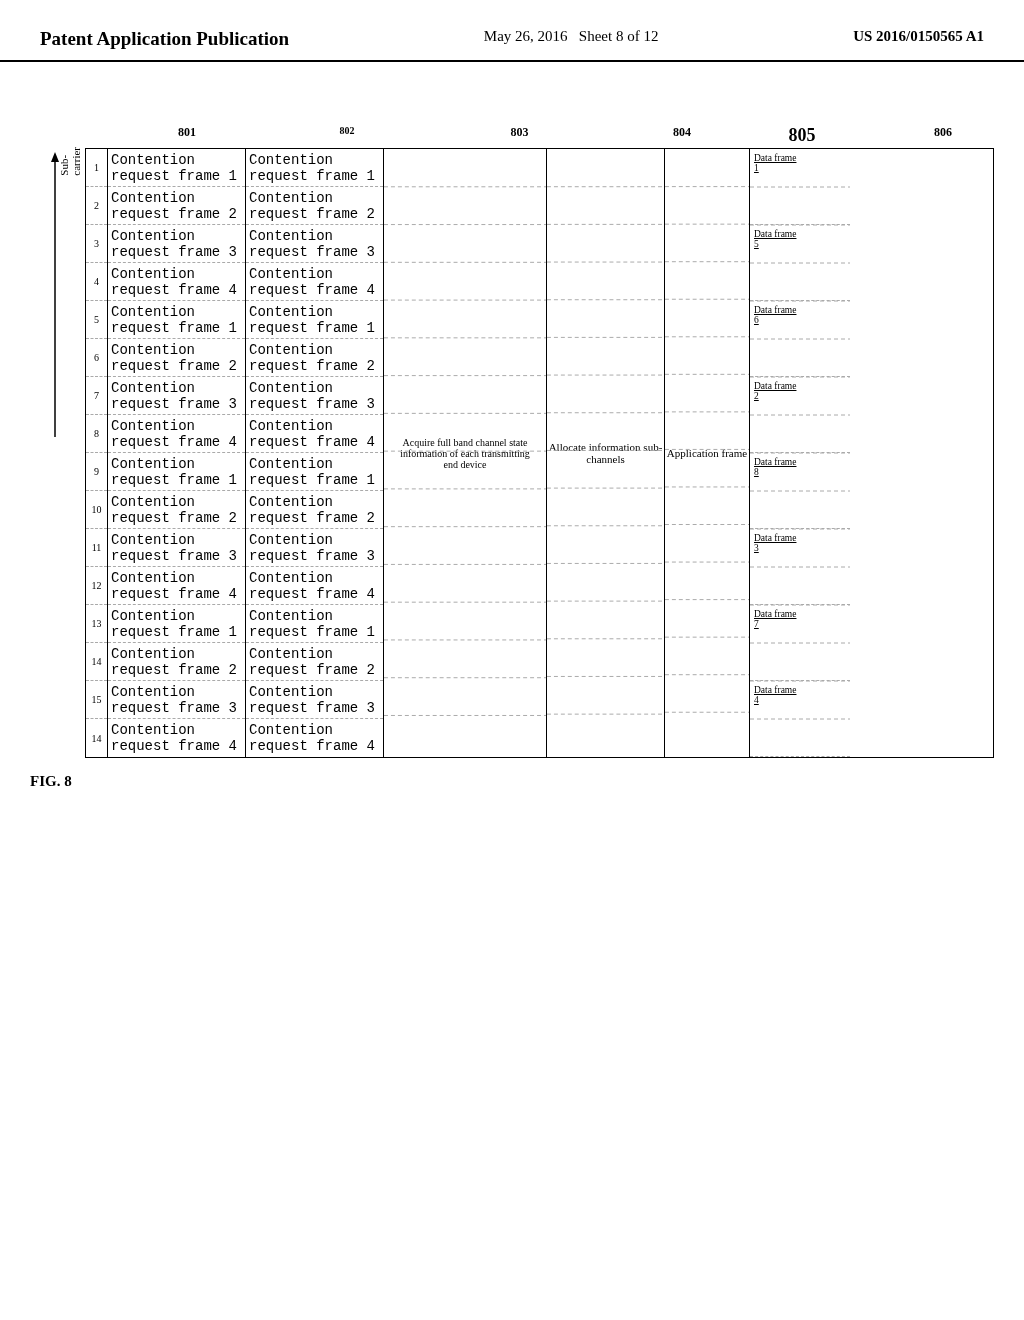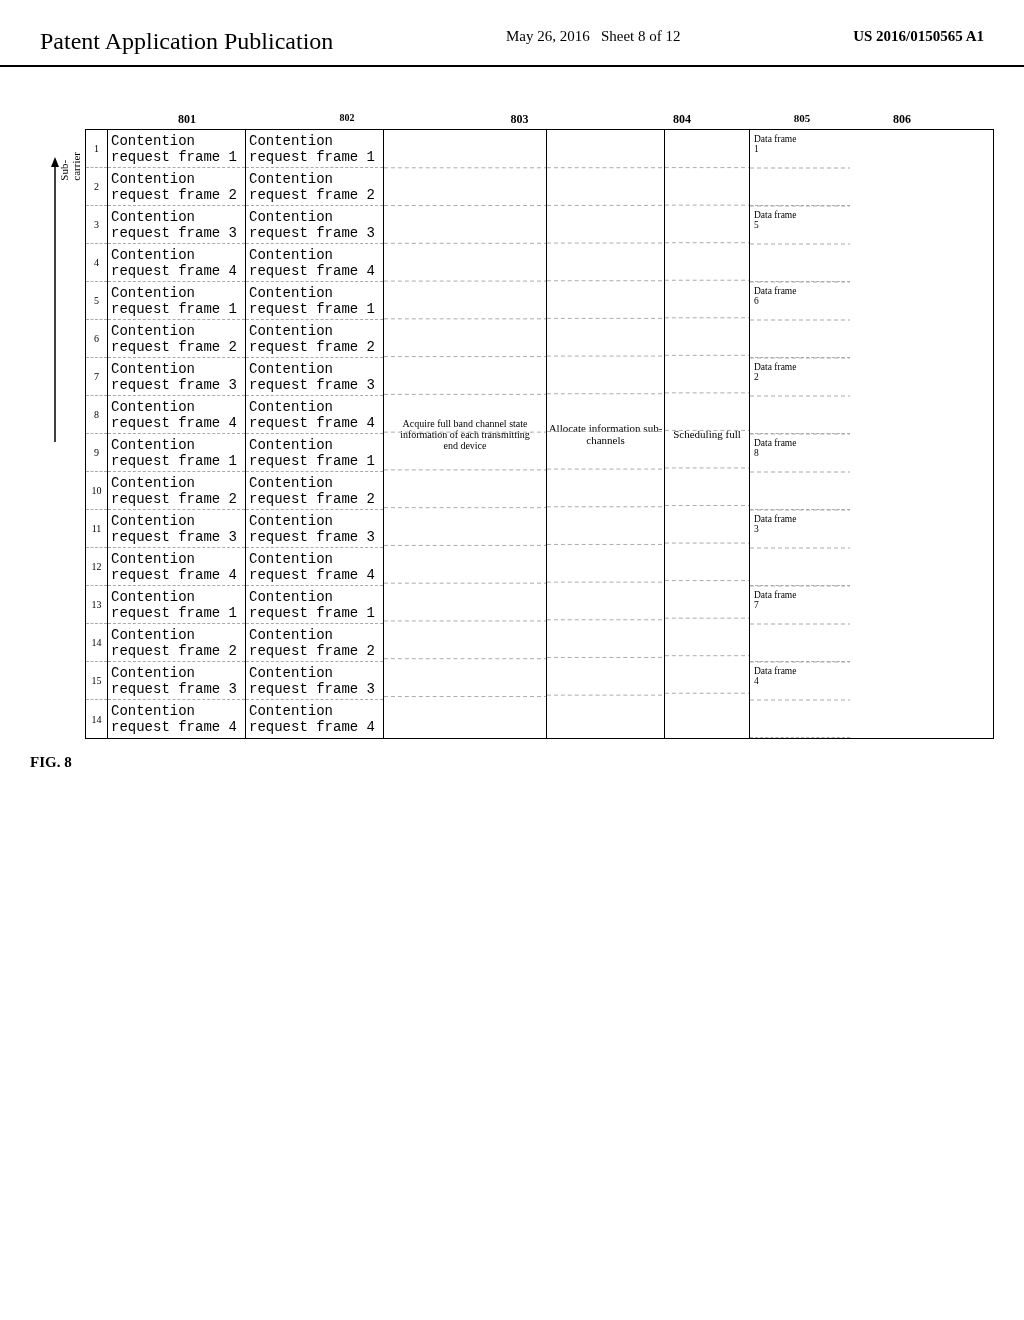--- a/index.html
+++ b/index.html
@@ -14,22 +14,22 @@
 
     
     .header {
       display: flex;
       justify-content: space-between;
       align-items: flex-start;
       padding: 28px 40px 10px 40px;
       border-bottom: 2px solid #000;
     }
     .header-left {
-      font-weight: normal;
-      font-size: 24px;
+      font-weight: bold;
+      font-size: 19px;
     }
     .header-center {
       font-size: 15px;
       text-align: center;
     }
     .header-right {
       font-size: 15px;
       font-weight: bold;
     }
 
@@ -43,39 +43,39 @@
     .diagram {
       position: relative;
       margin-top: 10px;
       display: flex;
       flex-direction: column;
     }
 
     
     .grid-wrapper {
       margin-left: 55px;
-      margin-top: 10px;
+      margin-top: 28px;
       position: relative;
       display: flex;
       flex-direction: column;
     }
 
     
     .top-labels {
       display: flex;
       flex-direction: row;
       margin-bottom: 2px;
     }
 
     .col-801 { width: 160px; font-size: 12px; text-align: center; font-weight: bold; }
     .col-802 { width: 160px; font-size: 10px; text-align: center; font-weight: bold; }
     .col-803 { width: 185px; font-size: 12px; text-align: center; font-weight: bold; }
     .col-804 { width: 140px; font-size: 12px; text-align: center; font-weight: bold; }
-    .col-805 { width: 100px; font-size: 11px; text-align: center; font-weight: bold; }
-    .col-806 { width: 100px; font-size: 12px; text-align: center; font-weight: bold; }
+    .col-805 { width: 100px; font-size: 18px; text-align: center; font-weight: bold; }
+    .col-806 { width: 100px; font-size: 12px; text-align: right; font-weight: bold; }
 
     
     .data-grid {
       display: flex;
       flex-direction: row;
       border: 1px solid #000;
     }
 
     
     .row-numbers {
@@ -176,20 +176,21 @@
 
     
     .df-cell {
       height: 76px;
       font-size: 9.5px;
       display: flex;
       align-items: flex-start;
       justify-content: flex-start;
       padding: 4px 4px;
       border-bottom: 1px dashed #aaa;
+      text-decoration: underline;
     }
     .df-cell:last-child { border-bottom: none; }
 
     
     .dashed-lines {
       position: absolute;
       top: 0; left: 0; right: 0; bottom: 0;
       pointer-events: none;
     }
 
@@ -331,21 +332,21 @@
               <line x1="0" y1="380" x2="118" y2="380" stroke="#aaa" stroke-width="1" stroke-dasharray="4,3"></line>
               <line x1="0" y1="418" x2="118" y2="418" stroke="#aaa" stroke-width="1" stroke-dasharray="4,3"></line>
               <line x1="0" y1="456" x2="118" y2="456" stroke="#aaa" stroke-width="1" stroke-dasharray="4,3"></line>
               <line x1="0" y1="494" x2="118" y2="494" stroke="#aaa" stroke-width="1" stroke-dasharray="4,3"></line>
               <line x1="0" y1="532" x2="118" y2="532" stroke="#aaa" stroke-width="1" stroke-dasharray="4,3"></line>
               <line x1="0" y1="570" x2="118" y2="570" stroke="#aaa" stroke-width="1" stroke-dasharray="4,3"></line>
             </svg>
         </div>
 
         <div class="col-805-data" id="col805-data" style="height: 608px;">
-          <div class="merged-cell-805" id="col805-text">Scheduling full</div>
+          <div class="merged-cell-805" id="col805-text">Application frame</div>
           <svg class="dashed-lines" id="col805-svg" viewBox="0 0 85 608">
               <line x1="0" y1="38" x2="85" y2="38" stroke="#aaa" stroke-width="1" stroke-dasharray="4,3"></line>
               <line x1="0" y1="76" x2="85" y2="76" stroke="#aaa" stroke-width="1" stroke-dasharray="4,3"></line>
               <line x1="0" y1="114" x2="85" y2="114" stroke="#aaa" stroke-width="1" stroke-dasharray="4,3"></line>
               <line x1="0" y1="152" x2="85" y2="152" stroke="#aaa" stroke-width="1" stroke-dasharray="4,3"></line>
               <line x1="0" y1="190" x2="85" y2="190" stroke="#aaa" stroke-width="1" stroke-dasharray="4,3"></line>
               <line x1="0" y1="228" x2="85" y2="228" stroke="#aaa" stroke-width="1" stroke-dasharray="4,3"></line>
               <line x1="0" y1="266" x2="85" y2="266" stroke="#aaa" stroke-width="1" stroke-dasharray="4,3"></line>
               <line x1="0" y1="304" x2="85" y2="304" stroke="#aaa" stroke-width="1" stroke-dasharray="4,3"></line>
               <line x1="0" y1="342" x2="85" y2="342" stroke="#aaa" stroke-width="1" stroke-dasharray="4,3"></line>

